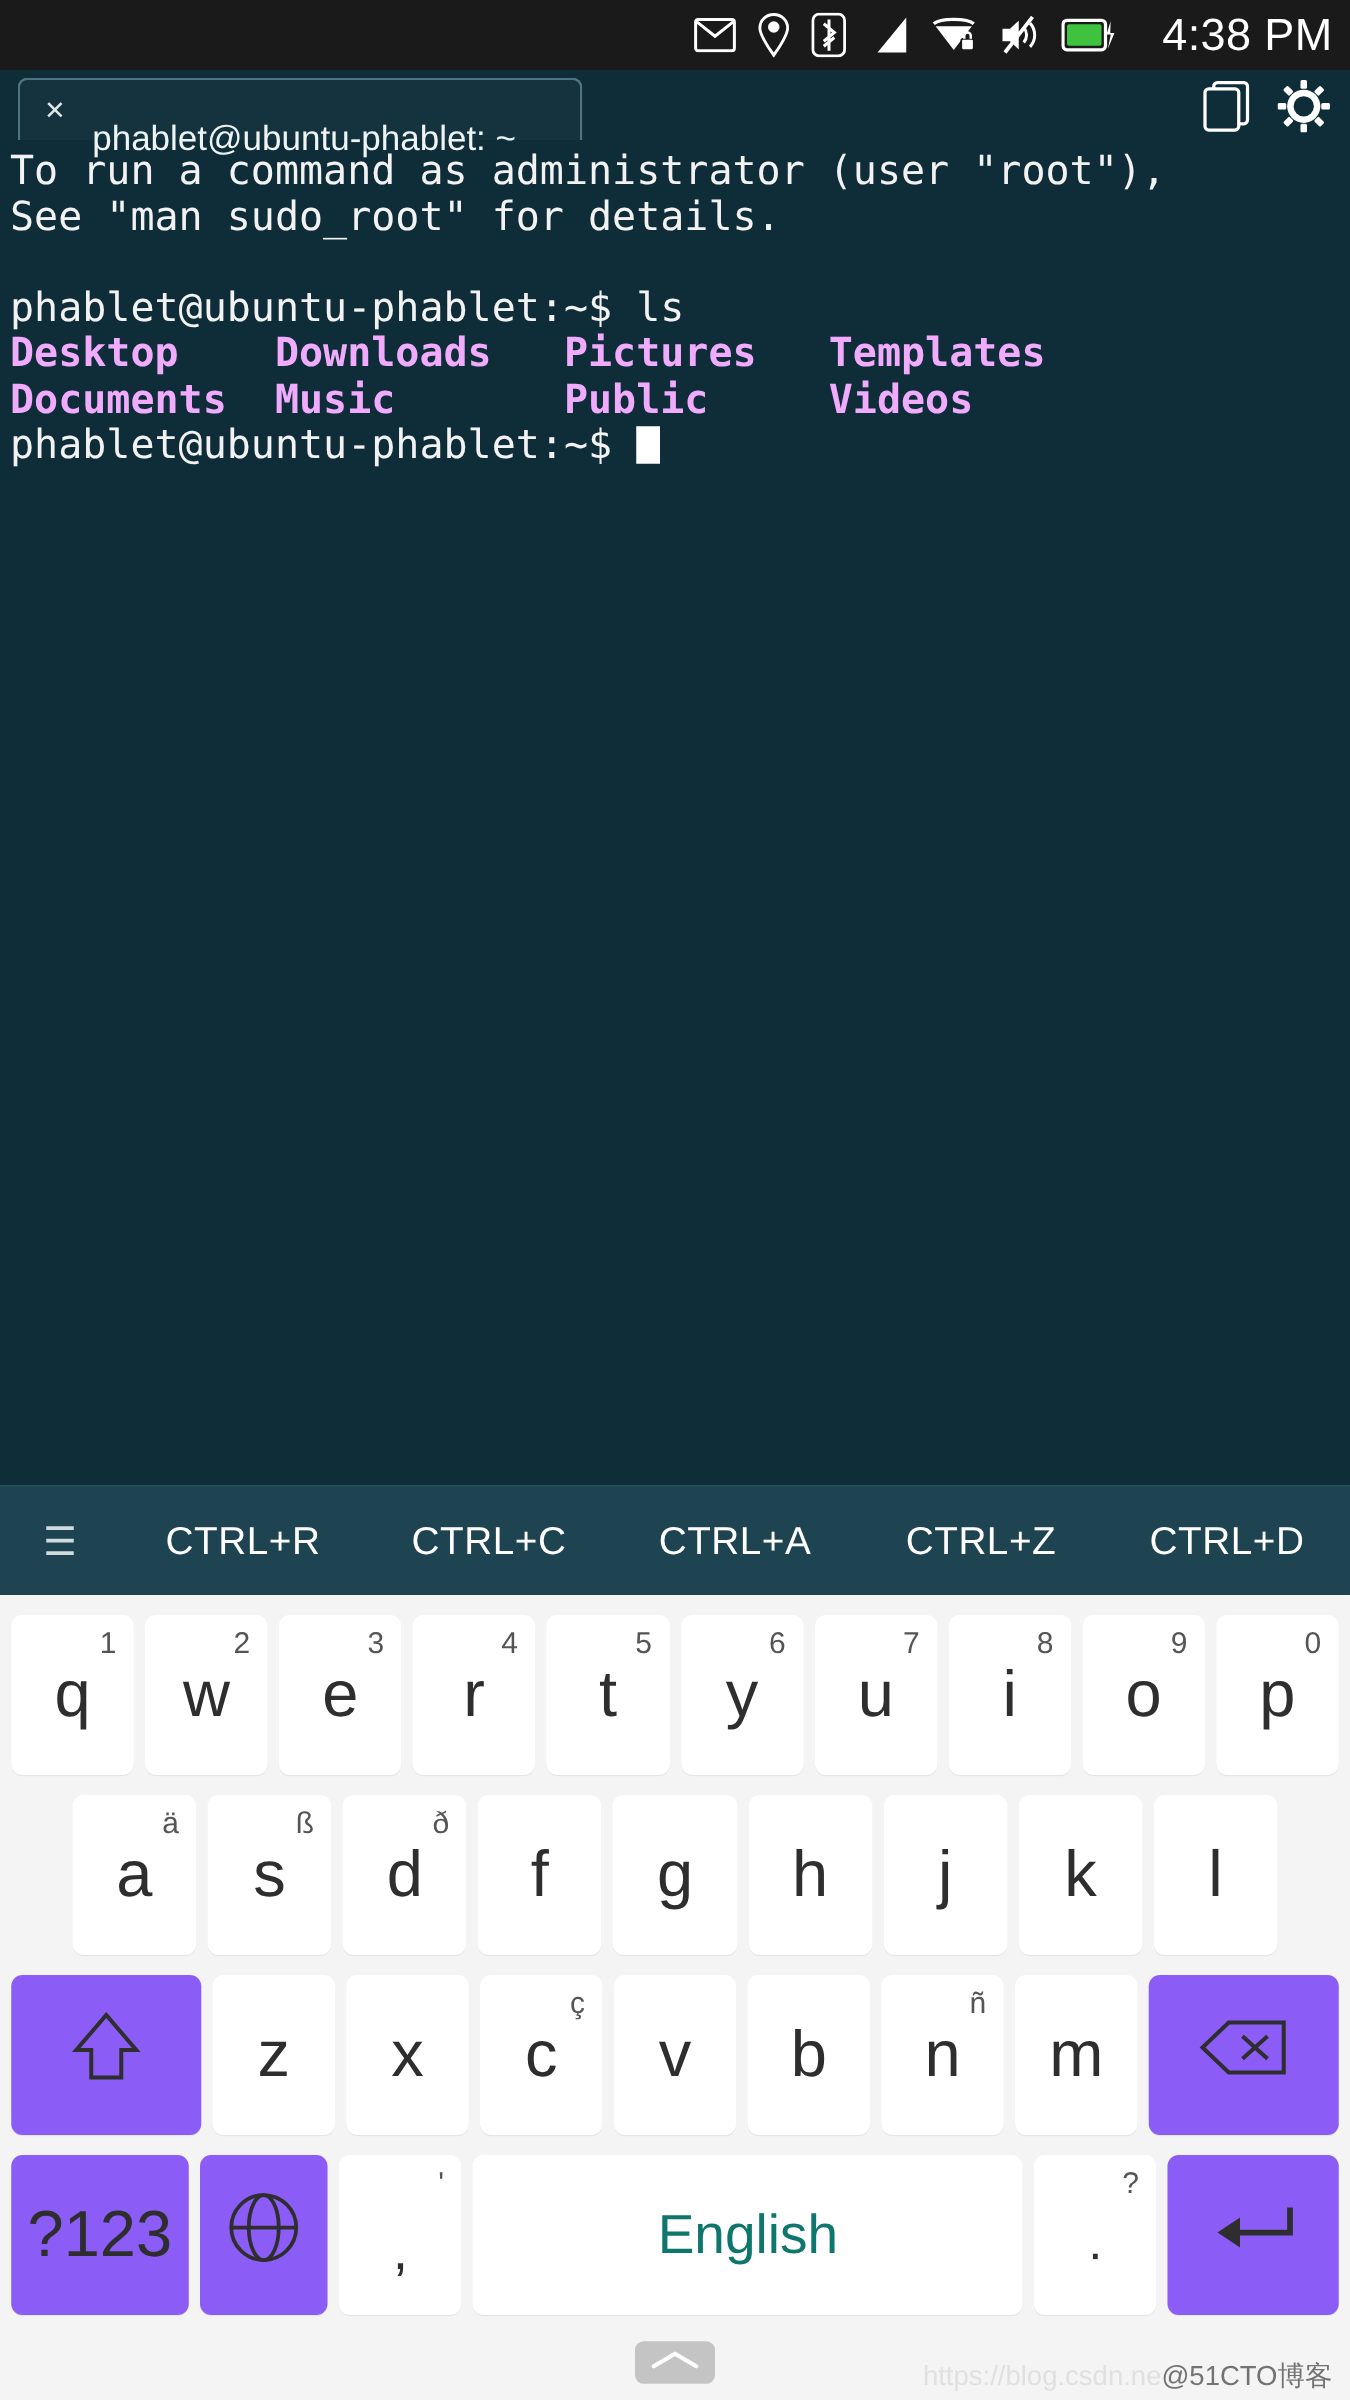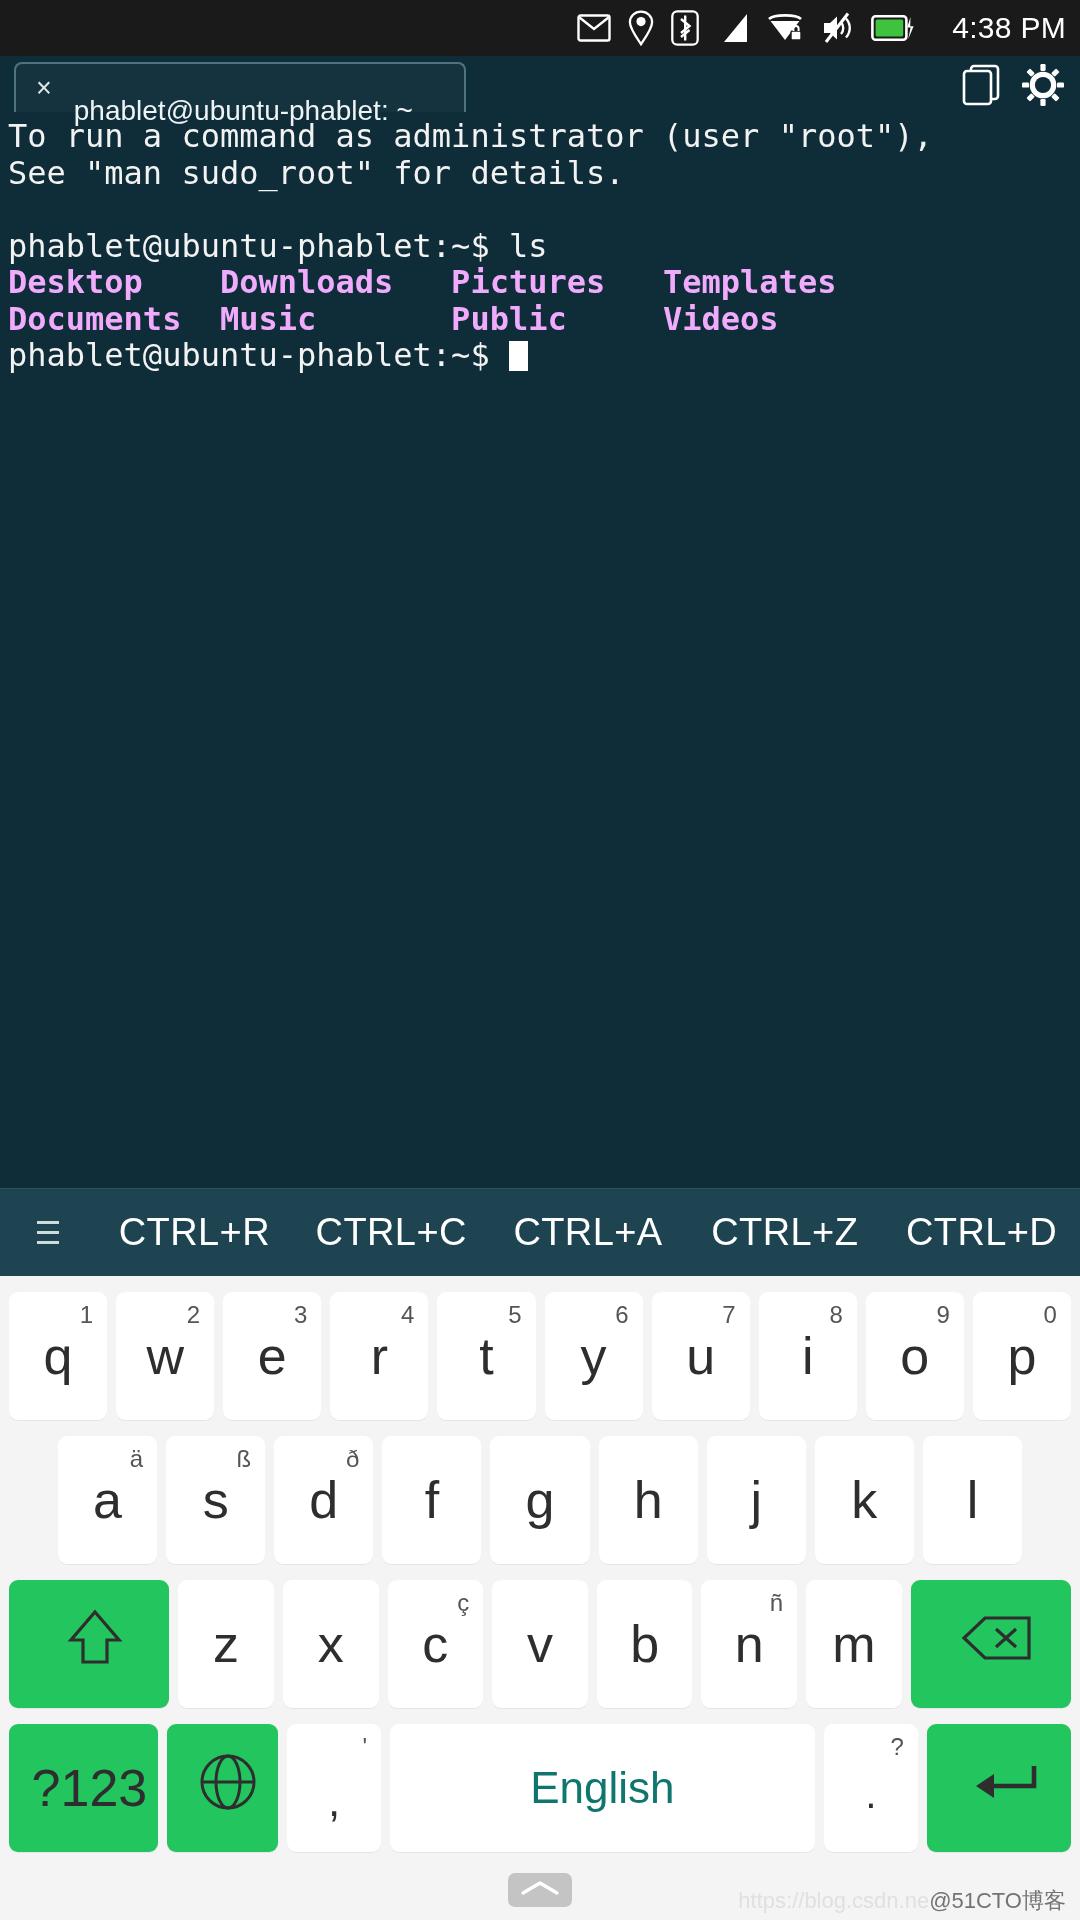--- a/index.html
+++ b/index.html
@@ -12,21 +12,21 @@
   #screen { position: relative; width: 1080px; height: 1920px; display: flex; flex-direction: column; }
 
   
   .statusbar {
     height: 56px; background: #1a1a1a; flex: 0 0 56px;
     display: flex; align-items: center; justify-content: flex-end;
     padding-right: 14px; gap: 17px;
   }
   .statusbar .sicon { display: flex; align-items: center; justify-content: center; }
   .statusbar .clock {
-    color: #ffffff; font-size: 30px; letter-spacing: .3px;
+    color: #ffffff; font-size: 36px; letter-spacing: .3px;
     margin-left: 20px; font-family: "Liberation Sans", sans-serif;
   }
 
   
   .termwrap { flex: 1 1 auto; background: #0f2d38; display: flex; flex-direction: column; min-height: 0; }
 
   .tabbar {
     height: 56px; flex: 0 0 56px; background: #0f2d38;
     display: flex; align-items: flex-end; padding: 0 14px 0 14px;
     position: relative;
@@ -73,40 +73,40 @@
   }
   .ctrlbar .hammenu {
     width: 96px; display: flex; flex-direction: column;
     align-items: center; justify-content: center; gap: 7px;
   }
   .ctrlbar .hammenu i {
     display: block; width: 22px; height: 3px; background: #cfdbdf;
   }
   .ctrlbtn {
     flex: 1 1 0; text-align: center; color: #ffffff;
-    font-size: 38px; letter-spacing: .4px;
+    font-size: 31px; letter-spacing: .4px;
     font-family: "Liberation Sans", sans-serif;
   }
 
   
   .keyboard {
     flex: 0 0 auto; background: #f4f4f4;
     padding: 8px 4px 0 4px;
     display: flex; flex-direction: column; gap: 0;
   }
   .krow { display: flex; justify-content: center; gap: 9px; padding: 8px 5px; }
   .key {
     position: relative; background: #ffffff; border-radius: 9px;
     height: 128px;
     display: flex; align-items: center; justify-content: center;
     color: #2e2e2e; font-size: 52px; font-weight: 300;
     font-family: "Liberation Sans", sans-serif;
     box-shadow: 0 1px 0 rgba(0,0,0,.06);
   }
-  .key.mod { background: #22c55e; padding-left: 12px; }
+  .key.mod { background: #8b5cf6; }
   .key .sup {
     position: absolute; top: 9px; right: 14px;
     font-size: 24px; color: #555; font-weight: 400;
   }
   .row1 .key { flex: 1 1 0; }
   .row2 { padding-left: 54px; padding-right: 54px; }
   .row2 .key { flex: 1 1 0; }
   .row3 .key { flex: 1 1 0; }
   .row3 .key.mod { flex: 1.55 1 0; }
   .row4 .key { flex: 1 1 0; }

